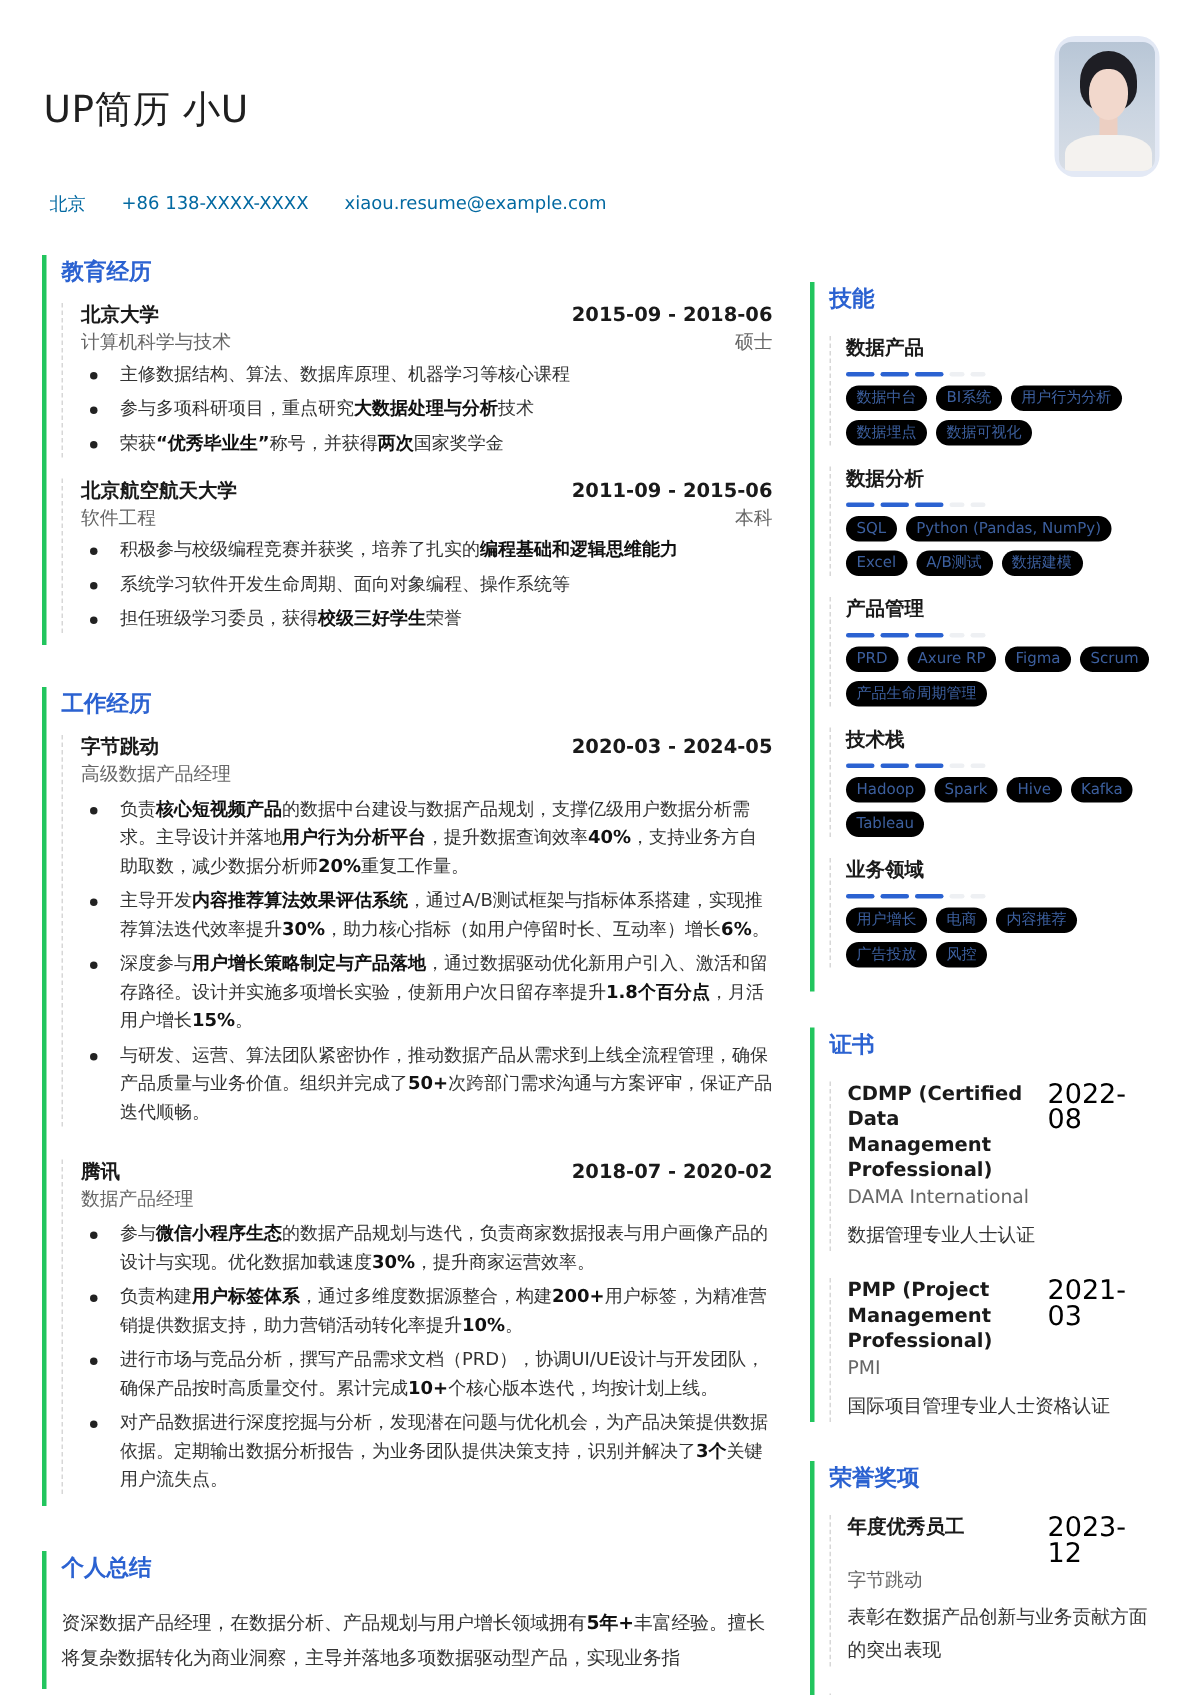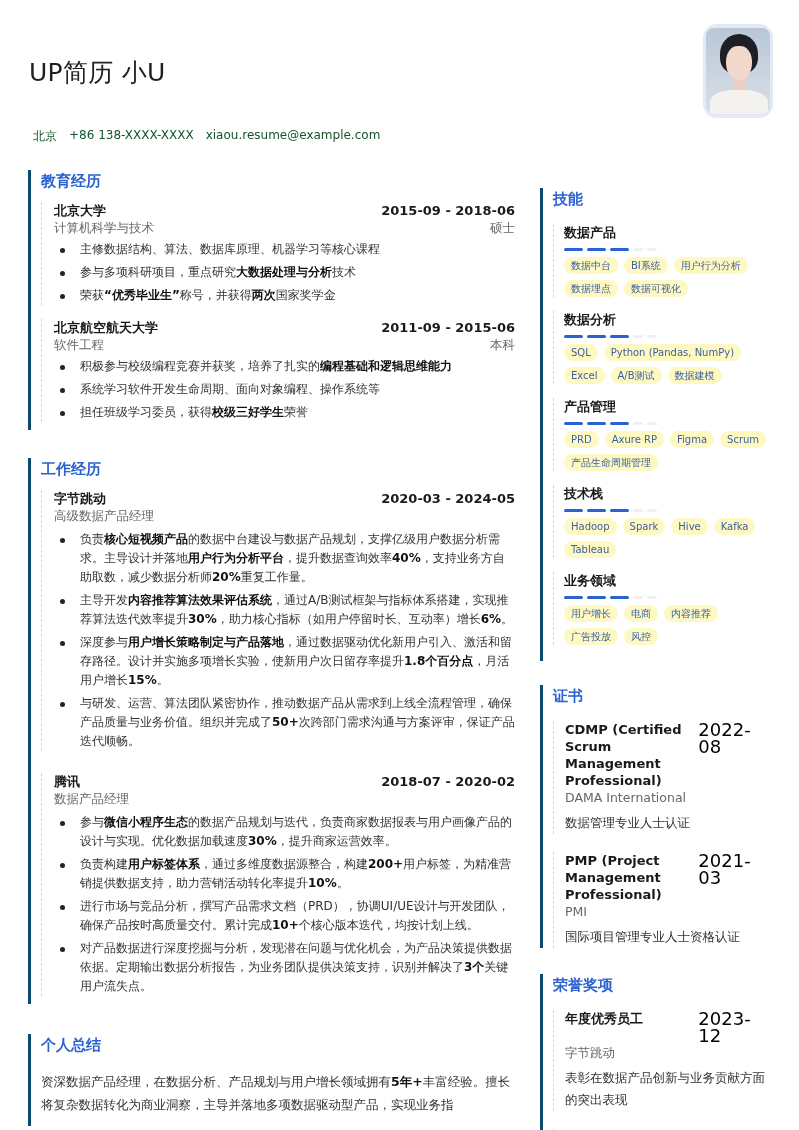--- a/index.html
+++ b/index.html
@@ -1,32 +1,32 @@
 <!DOCTYPE html>
 <html><head>
 <meta charset="utf-8">
 <style>
   * { box-sizing: border-box; margin: 0; padding: 0; }
   html, body { width: 799px; height: 1130px; overflow: hidden; background: #ffffff; }
   body { font-family: "DejaVu Sans", "Liberation Sans", sans-serif; color: #222; position: relative; }
 
   .header { position: absolute; left: 0; top: 0; width: 681px; height: 160px; }
   .name { position: absolute; left: 29px; top: 56px; font-size: 25px; font-weight: 500; color: #1f1f1f; letter-spacing: 0.3px; }
-  .contact { position: absolute; left: 33px; top: 128px; font-size: 12px; color: #14532d; display: flex; gap: 12px; }
+  .contact { position: absolute; left: 33px; top: 128px; font-size: 12px; color: #0369a1; display: flex; gap: 24px; }
   .photo-wrap { position: absolute; left: 703px; top: 24px; width: 70px; height: 94px; border-radius: 14px; background: #e3e9f5; padding: 4px 3px; }
   .photo { width: 64px; height: 86px; border-radius: 8px; background: linear-gradient(180deg, #b8c6d6 0%, #cbd5e1 55%, #d8dee6 100%); position: relative; overflow: hidden; }
   .photo .hair { position: absolute; left: 14px; top: 6px; width: 38px; height: 40px; border-radius: 50% 50% 40% 40%; background: #1e1e24; }
   .photo .face { position: absolute; left: 20px; top: 18px; width: 26px; height: 34px; border-radius: 45% 45% 50% 50%; background: #f2d8cc; }
   .photo .body { position: absolute; left: 4px; top: 62px; width: 58px; height: 30px; border-radius: 40% 40% 0 0; background: #f4f2ef; }
   .photo .neck { position: absolute; left: 27px; top: 50px; width: 12px; height: 14px; background: #eccfc2; }
 
   .col-left { position: absolute; left: 28px; top: 170px; width: 487px; }
   .col-right { position: absolute; left: 540px; top: 188px; width: 230px; }
 
-  .section { position: relative; border-left: 3px solid #0c4a6e; padding-left: 10px; }
+  .section { position: relative; border-left: 3px solid #22c55e; padding-left: 10px; }
   .section-title { font-size: 15px; font-weight: 600; color: #2b62d1; line-height: 22px; margin-bottom: 10px; }
 
   .entry { border-left: 1px dashed #d7d7d7; padding-left: 12px; margin-left: 0px; position: relative; }
   .entry-head { display: flex; justify-content: space-between; align-items: baseline; }
   .entry-title { font-size: 13px; font-weight: 700; color: #1a1a1a; line-height: 17px; }
   .entry-date { font-size: 13px; font-weight: 600; color: #1a1a1a; line-height: 17px; }
   .entry-sub { display: flex; justify-content: space-between; font-size: 12.5px; color: #666; line-height: 17px; }
   ul.bullets { list-style: none; margin-top: 4px; }
   ul.bullets li { position: relative; padding-left: 26px; font-size: 12px; line-height: 19px; color: #333; margin-bottom: 4px; }
   ul.bullets li::before { content: ""; position: absolute; left: 6px; top: 8px; width: 5px; height: 5px; border-radius: 50%; background: #222; }
@@ -34,21 +34,21 @@
 
   .summary-text { font-size: 12.5px; line-height: 23px; color: #333; }
   .summary-text b { font-weight: 700; color: #111; }
 
   .skill-group { border-left: 1px dashed #d7d7d7; padding-left: 10px; margin-bottom: 14px; }
   .skill-name { font-size: 13px; font-weight: 700; color: #1a1a1a; line-height: 18px; }
   .level { display: flex; gap: 4px; margin: 6px 0 6px; }
   .level span { display: block; width: 19px; height: 3px; border-radius: 2px; background: #2b62d1; }
   .level span.off { background: #eef0f3; width: 10px; }
   .tags { display: flex; flex-wrap: wrap; gap: 6px 6px; }
-  .tag { font-size: 10px; color: #3c5f9e; background: #fef9c3; border-radius: 9px; padding: 3px 7px; line-height: 11px; }
+  .tag { font-size: 10px; color: #3c5f9e; background: #000000; border-radius: 9px; padding: 3px 7px; line-height: 11px; }
 
   .cert { border-left: 1px dashed #d7d7d7; padding-left: 11px; margin-bottom: 18px; }
   .cert-head { display: flex; justify-content: space-between; }
   .cert-title { font-size: 13px; font-weight: 600; color: #1a1a1a; line-height: 17px; width: 140px; }
   .cert-date { font-size: 18px; font-weight: 400; color: #000000; line-height: 17px; }
   .cert-issuer { font-size: 12.5px; color: #666; line-height: 17px; }
   .cert-desc { font-size: 12.5px; color: #333; line-height: 22px; margin-top: 6px; }
 </style>
 </head>
 <body>
@@ -236,21 +236,21 @@
           </div>
         </div>
       </div>
   </div>
 
   <div class="section" style="margin-top:24px;">
     <div class="section-title" style="margin-bottom:14px;">证书</div>
     <div id="cert-list">
         <div class="cert">
           <div class="cert-head">
-            <span class="cert-title">CDMP (Certified Scrum Management Professional)</span>
+            <span class="cert-title">CDMP (Certified Data Management Professional)</span>
             <span class="cert-date">2022-08</span>
           </div>
           <div class="cert-issuer">DAMA International</div>
           <div class="cert-desc">数据管理专业人士认证</div>
         </div>
         <div class="cert">
           <div class="cert-head">
             <span class="cert-title">PMP (Project Management Professional)</span>
             <span class="cert-date">2021-03</span>
           </div>

